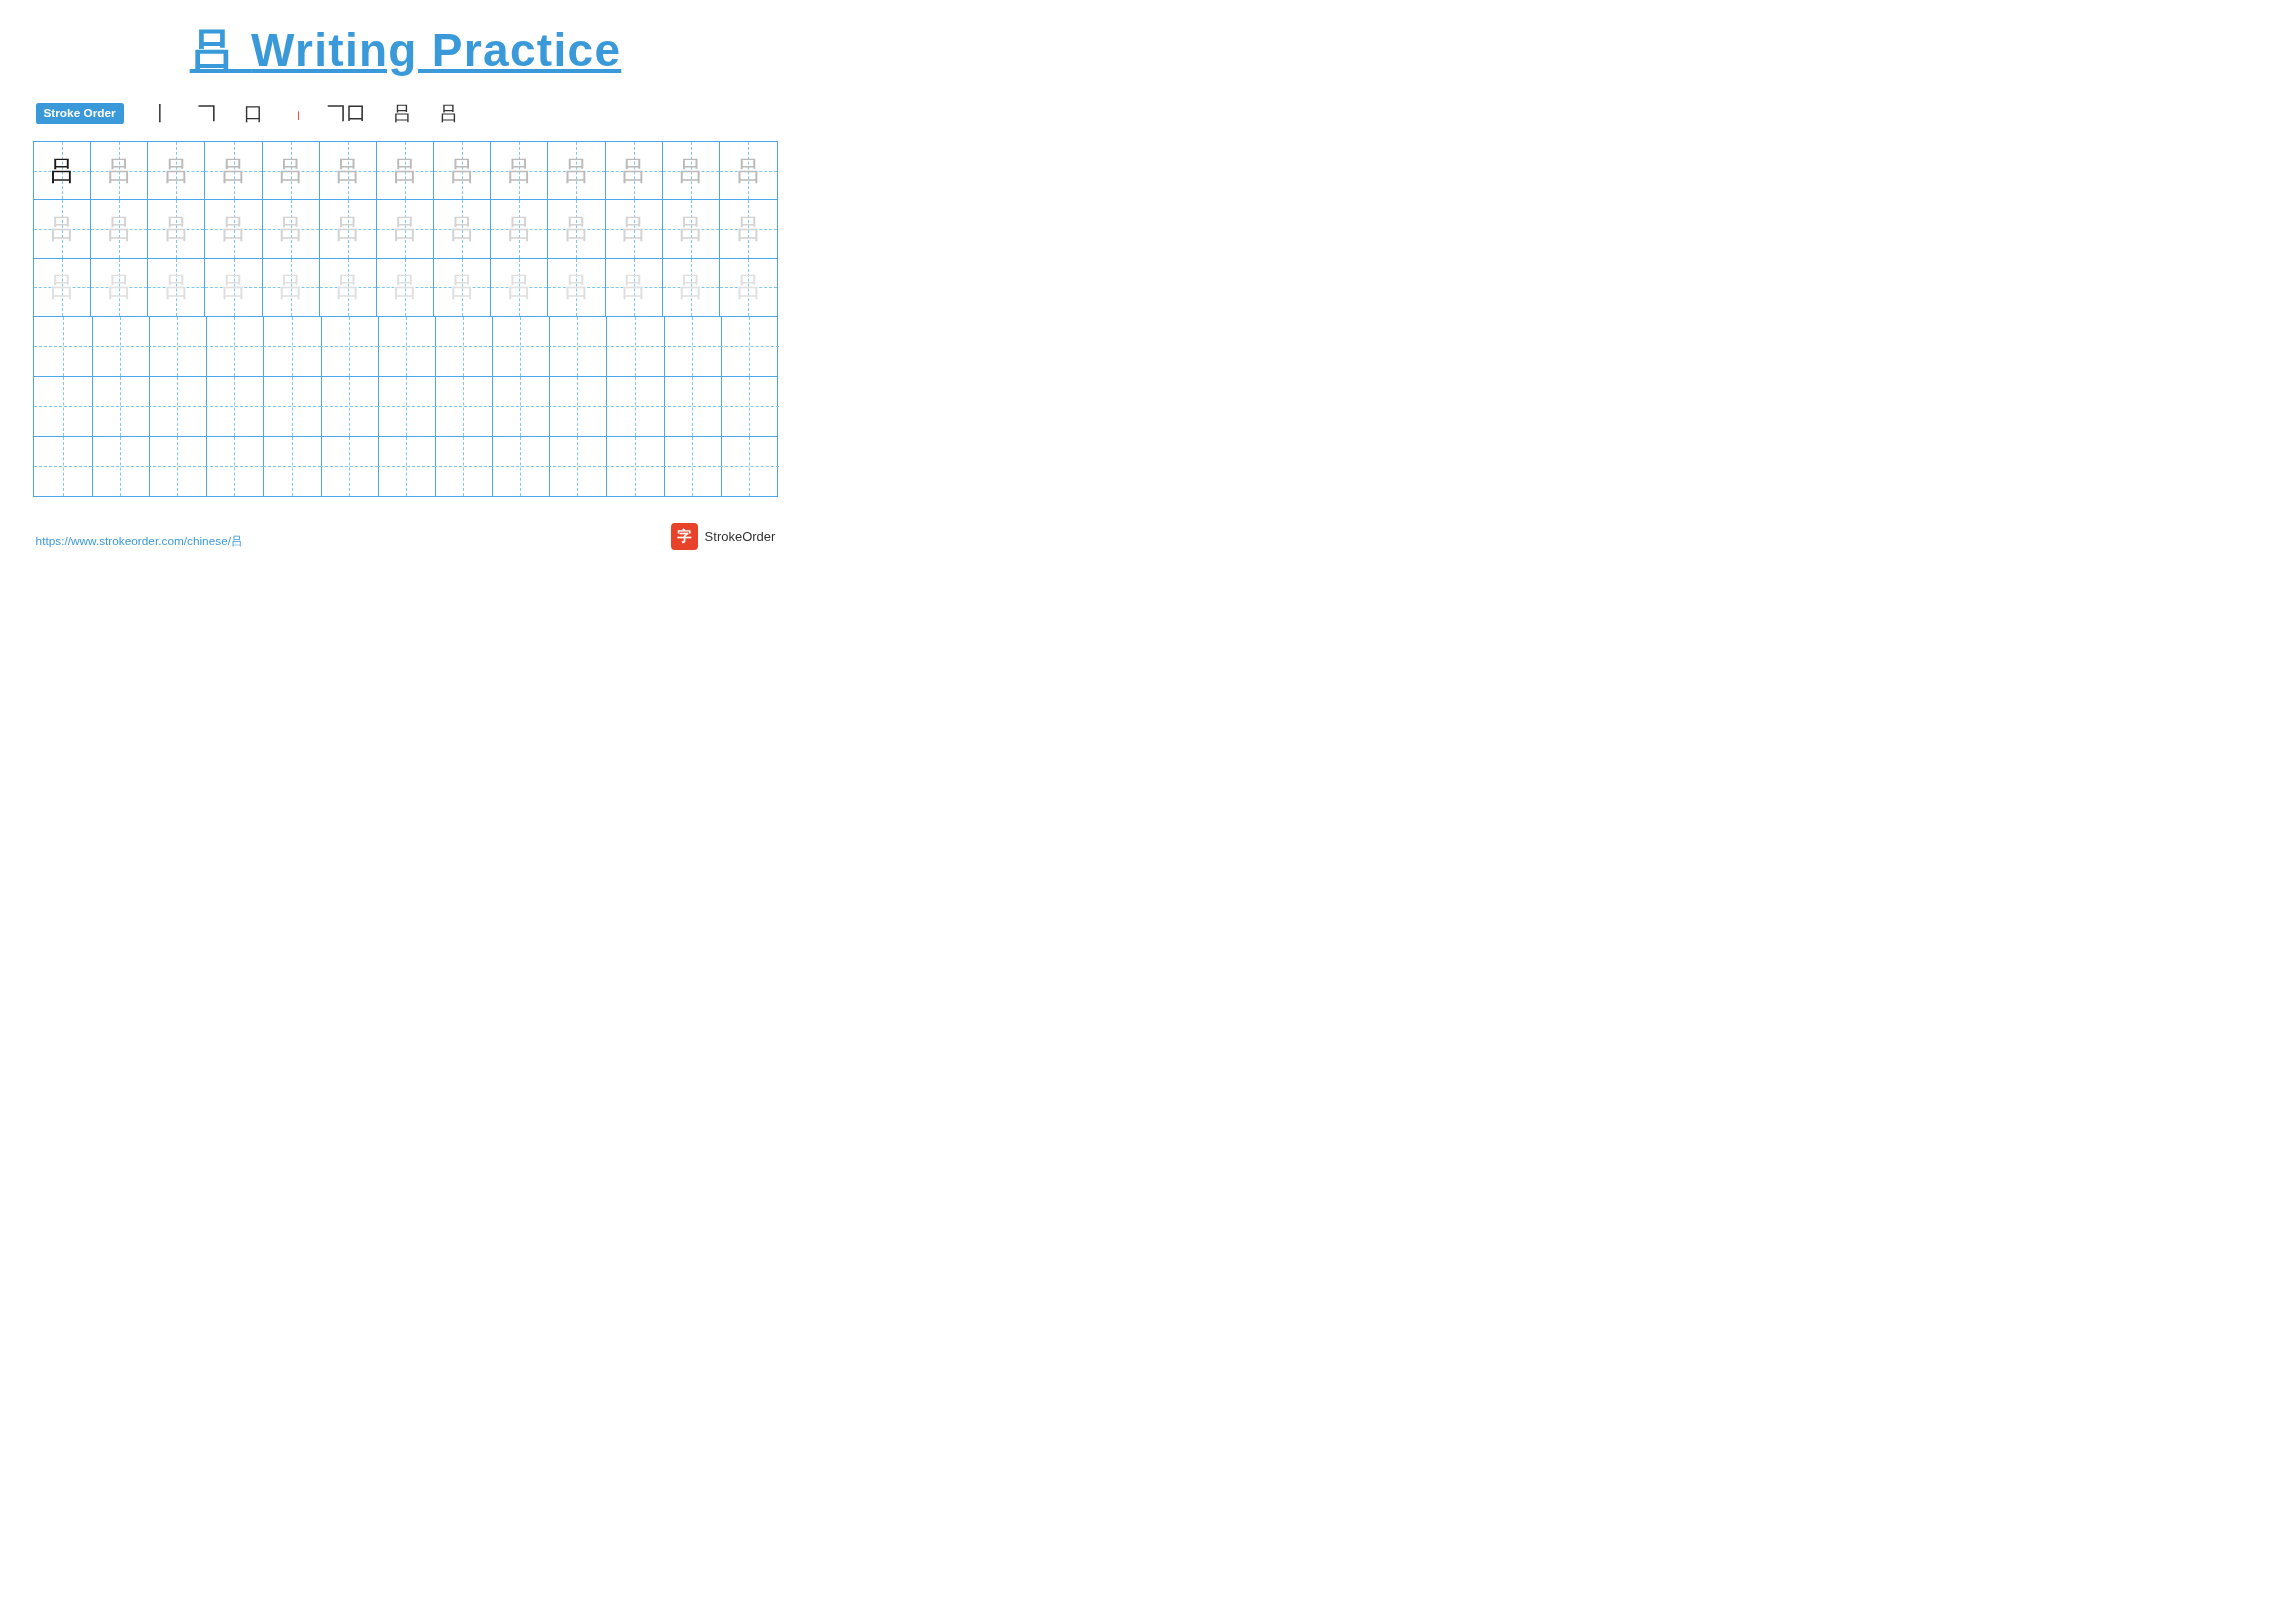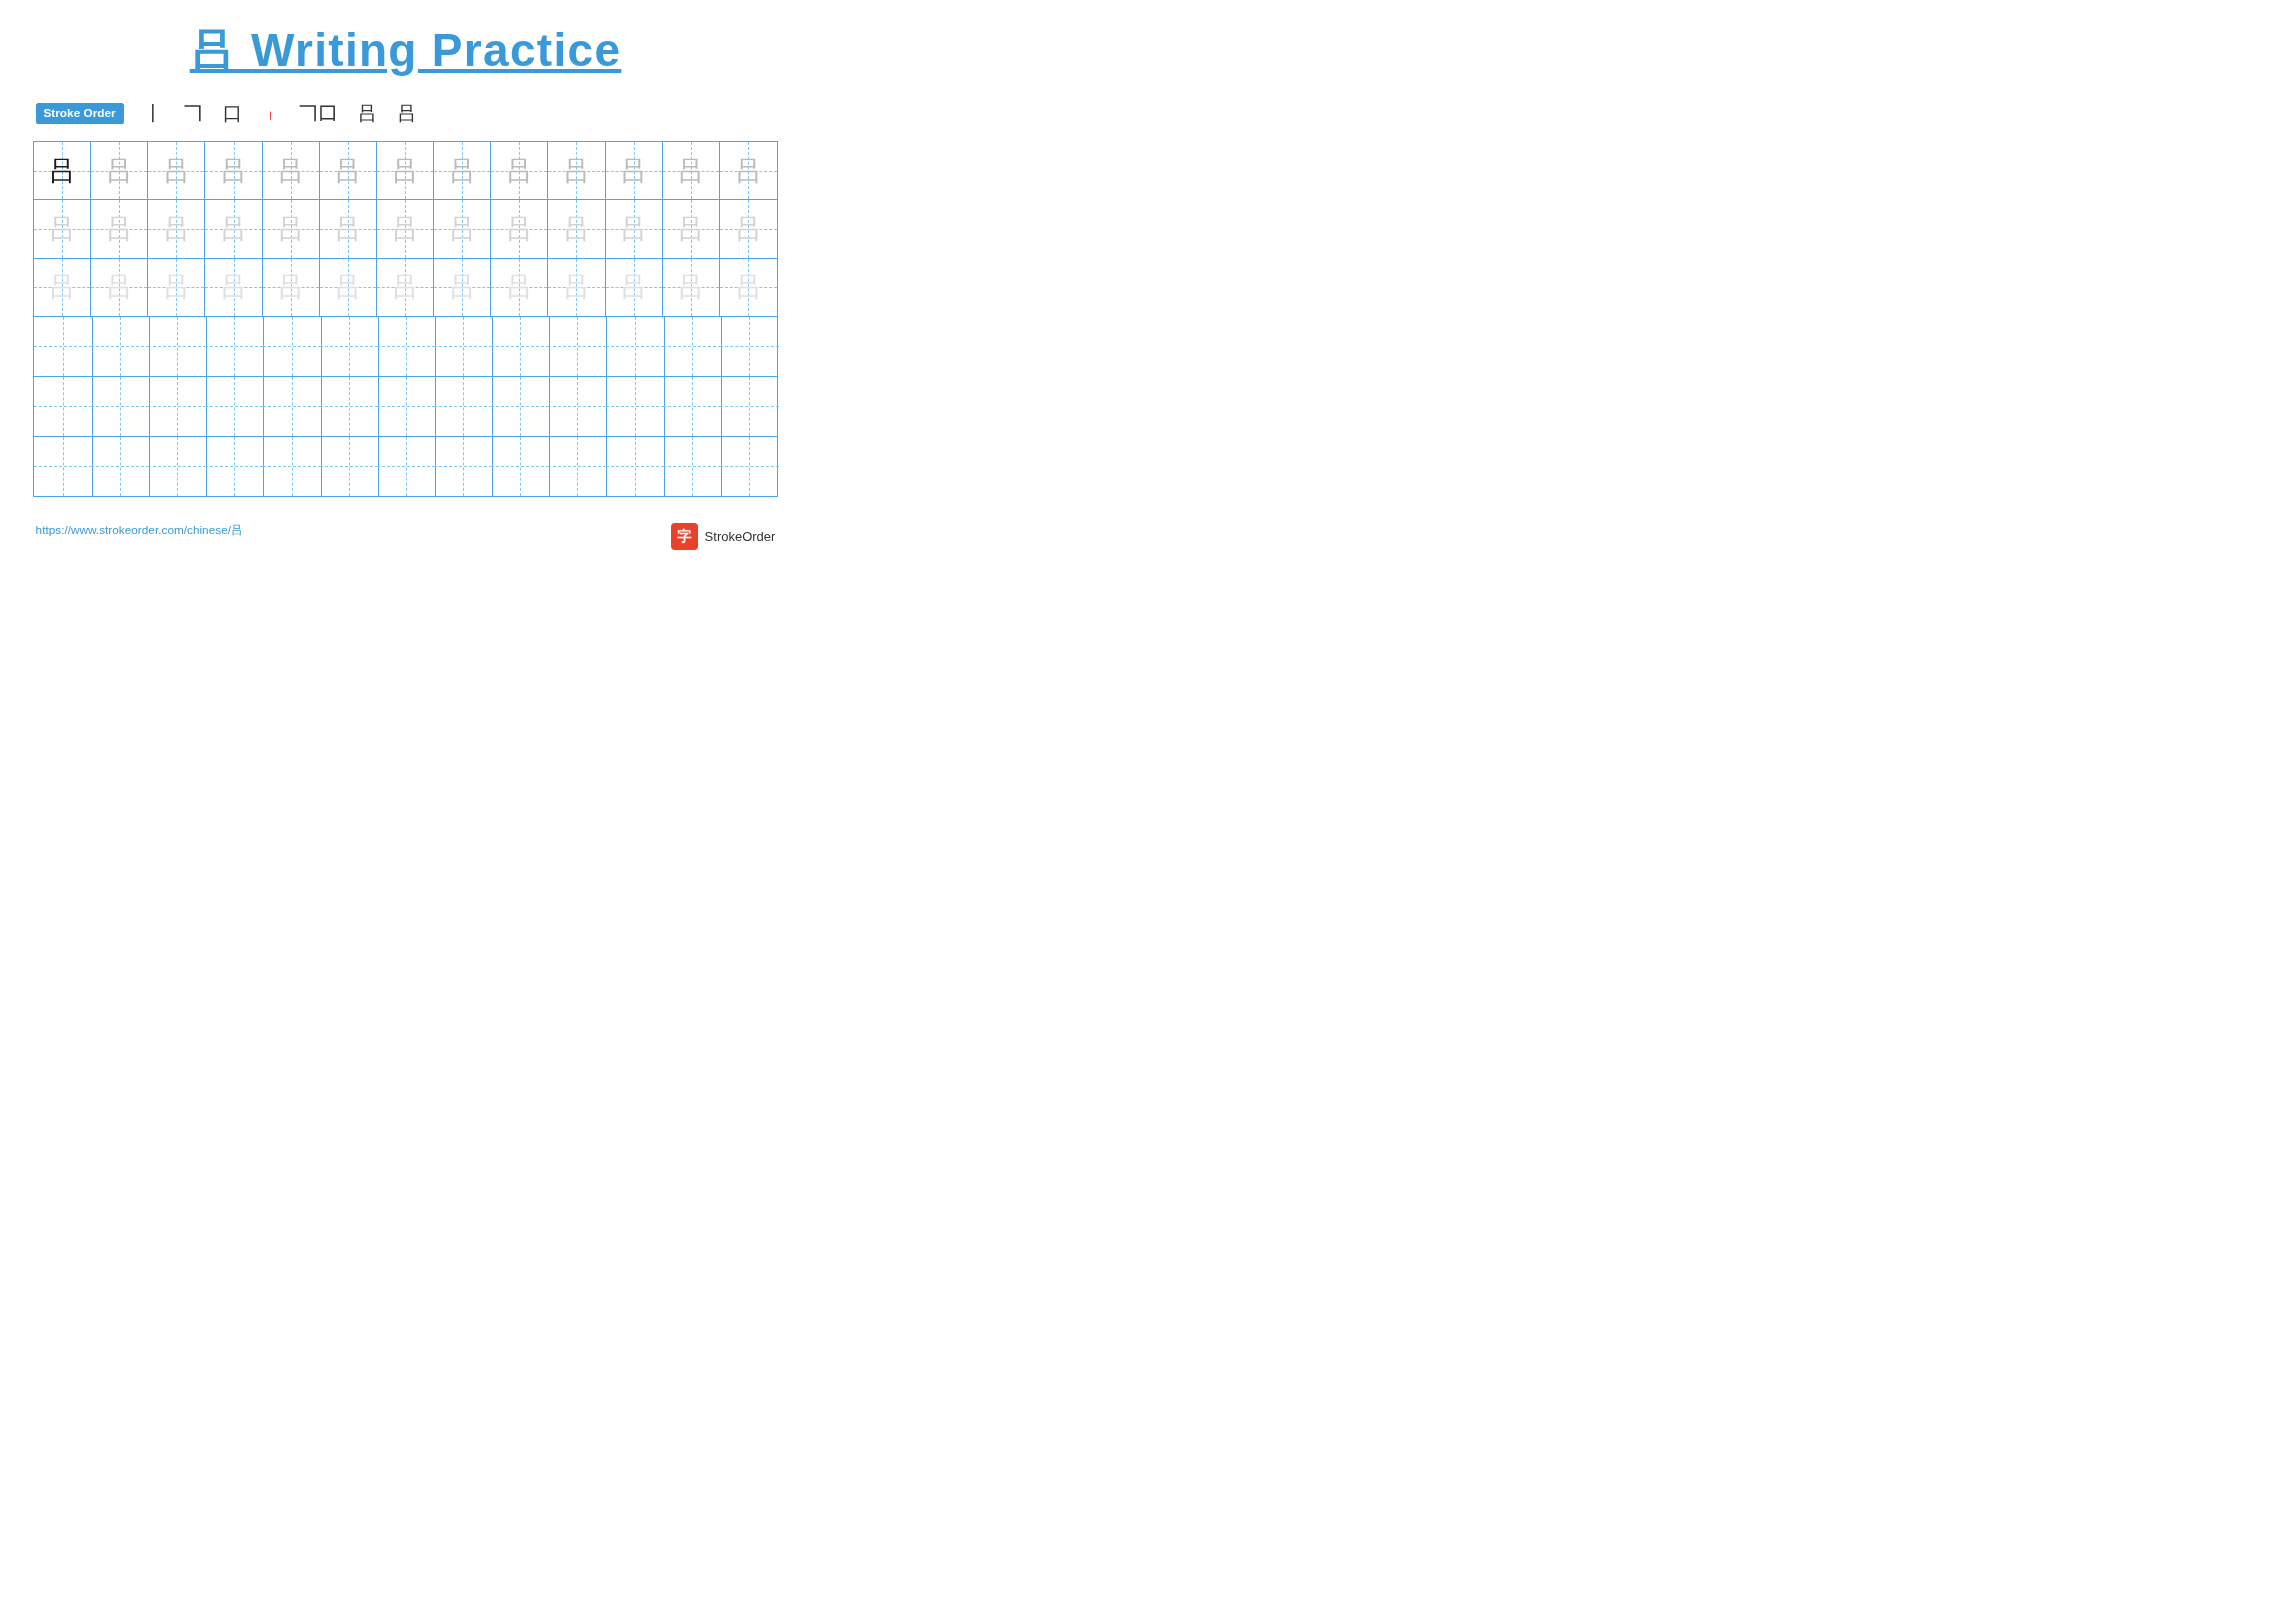--- a/index.html
+++ b/index.html
@@ -26,21 +26,21 @@
       text-decoration: underline;
     }
     .title-char {
       color: #3a9ad9;
     }
 
     
     .stroke-order-row {
       display: flex;
       align-items: center;
-      gap: 20px;
+      gap: 27px;
       margin-bottom: 14.4px;
       padding-left: 2.6px;
     }
     .stroke-order-badge {
       background: #3a9ad9;
       color: white;
       font-size: 11.8px;
       font-weight: bold;
       padding: 3.3px 7.9px;
       border-radius: 2.6px;
@@ -122,21 +122,21 @@
     }
 
     
     .grid-row.empty-row .grid-cell {
       height: 59px;
     }
 
     
     .footer {
       display: flex;
-      align-items: flex-start;
+      align-items: flex-end;
       justify-content: space-between;
       margin-top: 26px;
       padding: 0 2.6px;
     }
     .footer-url {
       color: #3a9ad9;
       font-size: 11.8px;
       text-decoration: none;
     }
     .footer-logo {

